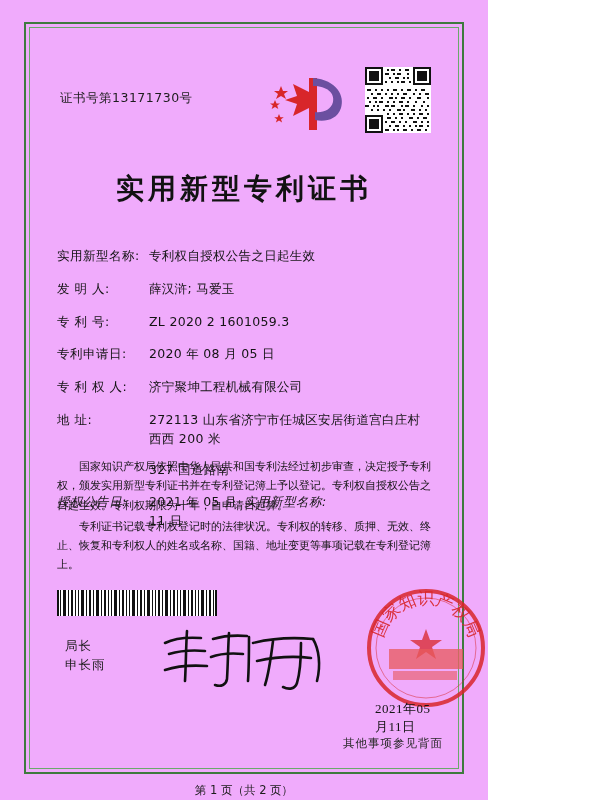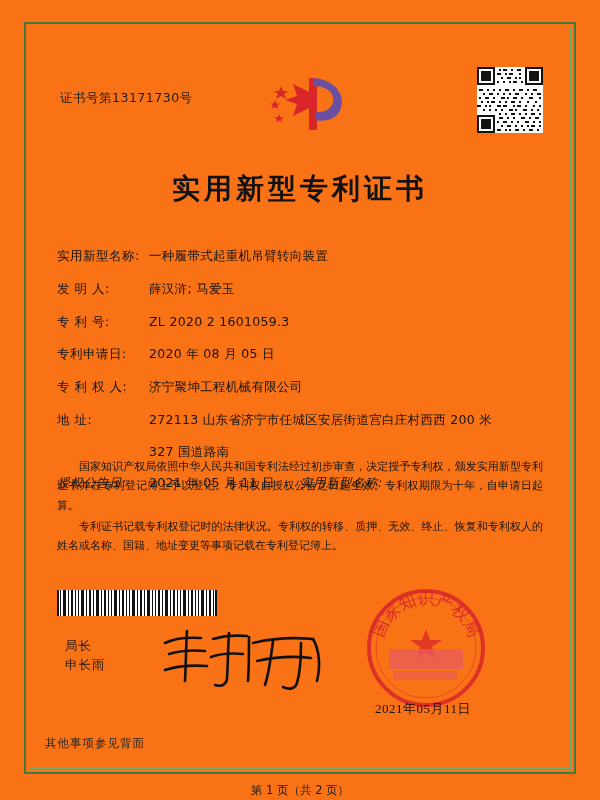--- a/index.html
+++ b/index.html
@@ -10,23 +10,23 @@
     width: 600px;
     height: 800px;
     background: #ffffff;
     font-family: "DejaVu Sans", "Liberation Sans", sans-serif;
     color: #1b1b1b;
     overflow: hidden;
   }
 
   .page {
     position: relative;
-    width: 600px;
+    width: 488px;
     height: 800px;
-    background: #f97316;
+    background: #f0abfc;
     box-sizing: border-box;
   }
 
   
   .border-outer {
     position: absolute;
     left: 24px;
     top: 22px;
     right: 24px;
     bottom: 26px;
@@ -205,23 +205,23 @@
     top: 692px;
     text-align: center;
     font-size: 11.5px;
     color: #1b1b1b;
     margin-top: 46px;
   }
 
   .footer-note {
     position: absolute;
     left: 0;
-    right: 7px;
+    right: 0;
     bottom: 4px;
-    text-align: left;
+    text-align: right;
     font-size: 11.5px;
     color: #2a2a2a;
     letter-spacing: 1px;
   }
 </style>
 </head>
 <body>
 
 <div class="page">
 
@@ -371,21 +371,21 @@
         </g>
       </svg>
     </div>
 
     <div class="title">实用新型专利证书</div>
 
     <div class="fields">
 
       <div class="frow">
         <div class="flabel">实用新型名称:</div>
-        <div class="fvalue">一种履带式起重机吊臂转向装置</div>
+        <div class="fvalue">专利权自授权公告之日起生效</div>
       </div>
 
       <div class="frow">
         <div class="flabel">发 明 人:</div>
         <div class="fvalue">薛汉浒; 马爱玉</div>
       </div>
 
       <div class="frow">
         <div class="flabel">专 利 号:</div>
         <div class="fvalue">ZL 2020 2 1601059.3</div>

